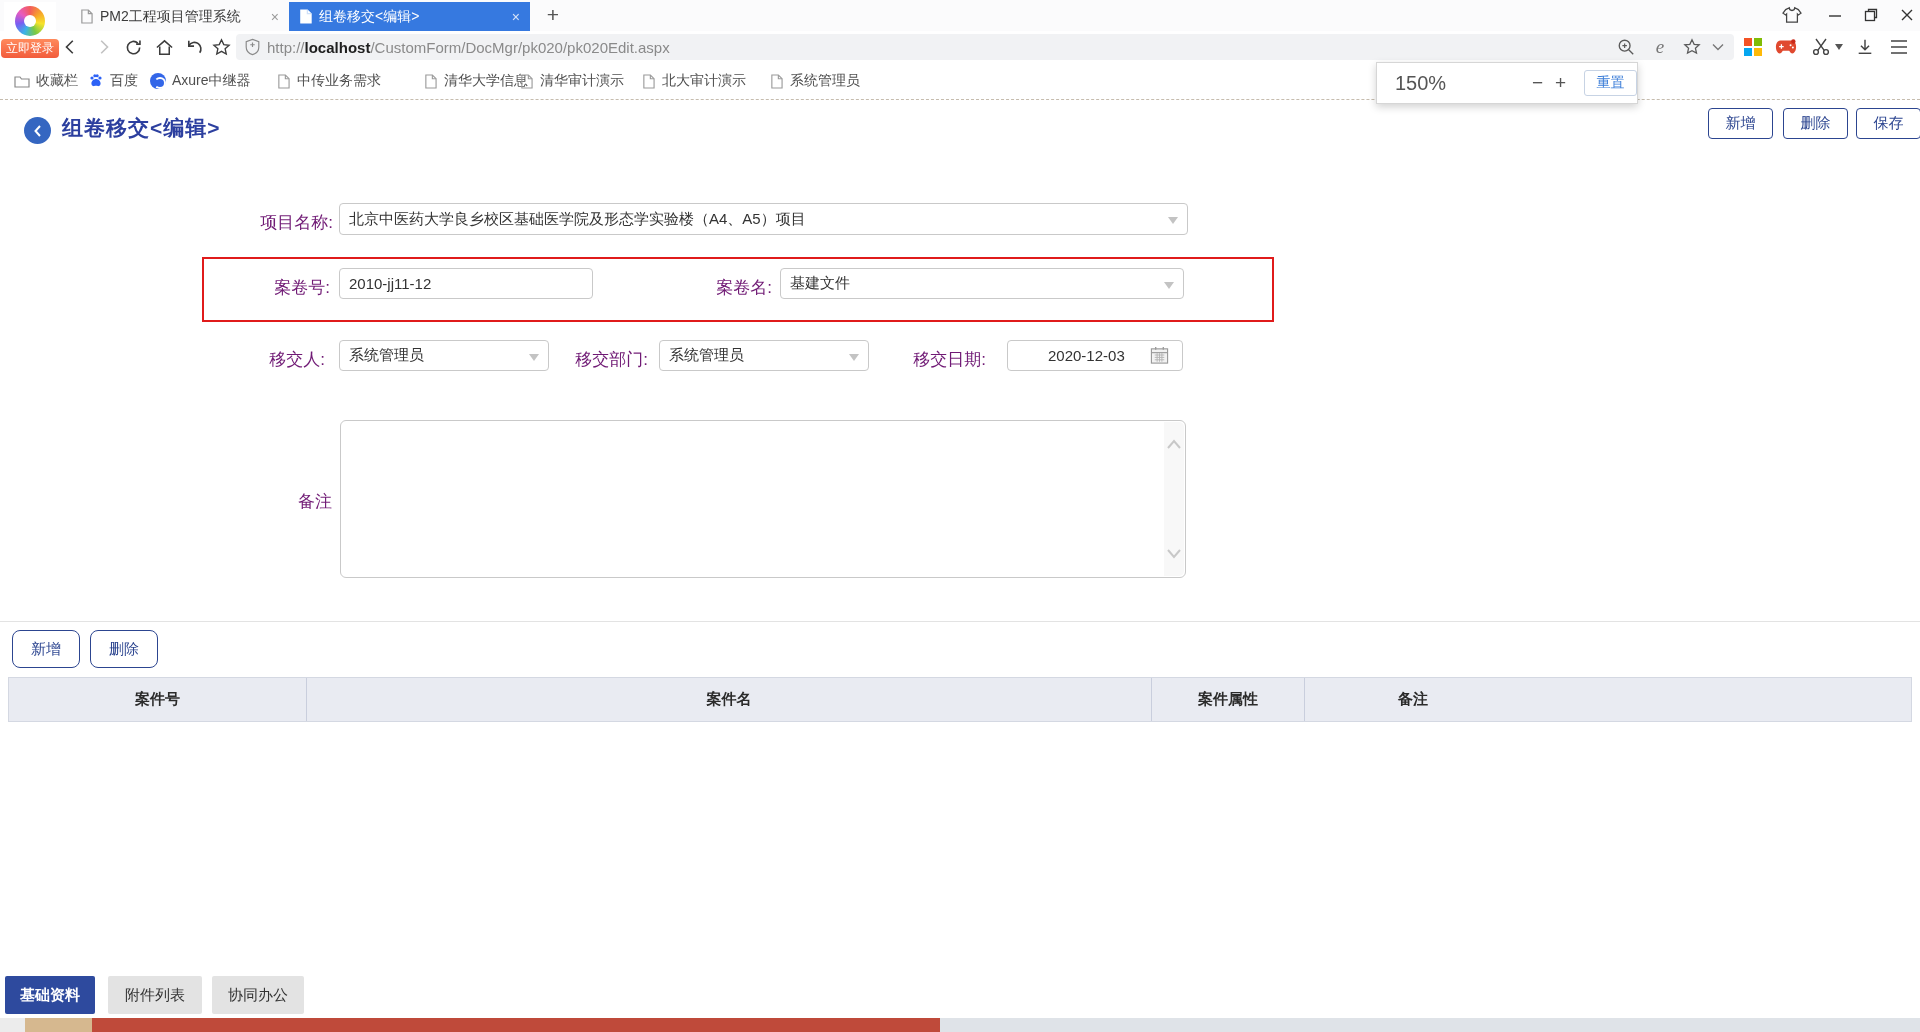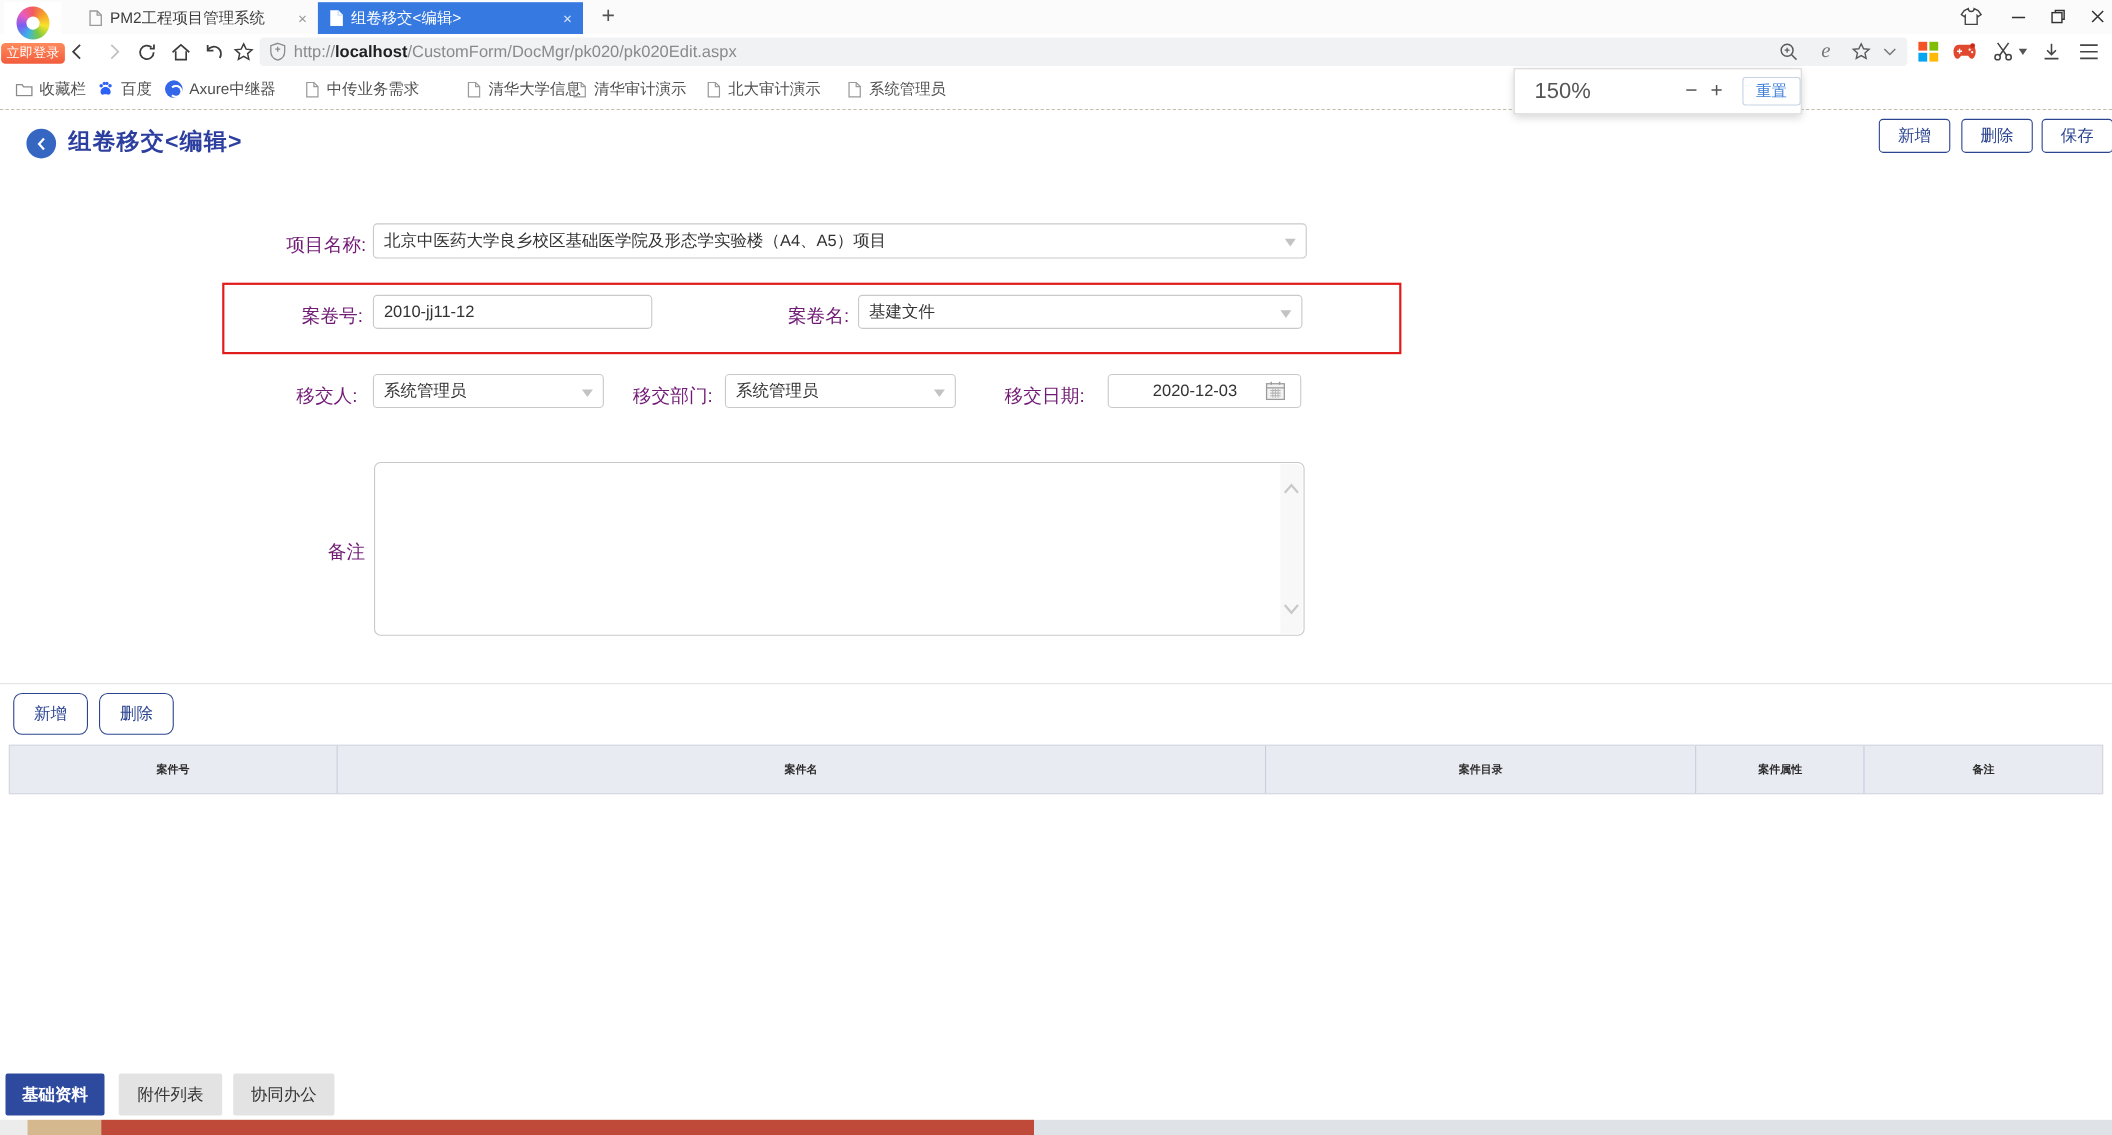--- a/index.html
+++ b/index.html
@@ -71,21 +71,21 @@
   .remark-box { position:absolute; left:340px; top:420px; width:846px; height:158px; border:1px solid #c9c9c9; border-radius:6px; background:#fff; }
   .remark-track { position:absolute; right:1px; top:1px; width:20px; height:154px; background:#f8f8f8; border-radius:0 5px 5px 0; }
   .remark-track svg { position:absolute; left:2px; }
 
   .divider { position:absolute; left:0; top:621px; width:1920px; height:1px; background:#e3e3e3; }
   .dbtn { position:absolute; top:630px; width:68px; height:38px; background:#fff; border:1px solid #2c4590;
     border-radius:8px; color:#2c4590; font-size:15px; display:flex; align-items:center; justify-content:center; }
 
   .thead { position:absolute; left:8px; top:677px; width:1904px; height:45px; background:#e9ebf2;
     border:1px solid #d4d8e2; display:flex; }
-  .th { display:flex; align-items:center; justify-content:center; font-size:10px; font-weight:700; color:#2b2b2b;
+  .th { display:flex; align-items:center; justify-content:center; font-size:15px; font-weight:700; color:#2b2b2b;
     border-right:1px solid #c9cedd; height:100%;font-family:Liberation Serif, serif; }
   .th:last-child { border-right:none; }
 
   .btab { position:absolute; top:976px; height:38px; display:flex; align-items:center; justify-content:center; font-size:15px; border-radius:2px; }
   .btab.active { background:#2e4a9e; color:#fff; font-weight:700; }
   .btab.idle { background:#e3e3e3; color:#333; }
 
   .strip { position:absolute; top:1018px; height:14px; }
 </style>
 </head>
@@ -388,21 +388,20 @@
   </div>
 
   <div class="divider"></div>
 
   <div class="dbtn" style="left:12px;">新增</div>
   <div class="dbtn" style="left:90px;">删除</div>
 
   <div class="thead">
     <div class="th" style="width:298px;">案件号</div>
     <div class="th" style="width:845px;">案件名</div>
-    <div class="th" style="width:392px;">案件目录</div>
     <div class="th" style="width:153px;">案件属性</div>
     <div class="th" style="width:216px;">备注</div>
   </div>
 
   <div class="btab active" style="left:5px; width:90px;">基础资料</div>
   <div class="btab idle" style="left:108px; width:94px;">附件列表</div>
   <div class="btab idle" style="left:212px; width:92px;">协同办公</div>
 
   <div class="strip" style="left:0; width:25px; background:#ececec;"></div>
   <div class="strip" style="left:25px; width:67px; background:#d6b88f;"></div>

